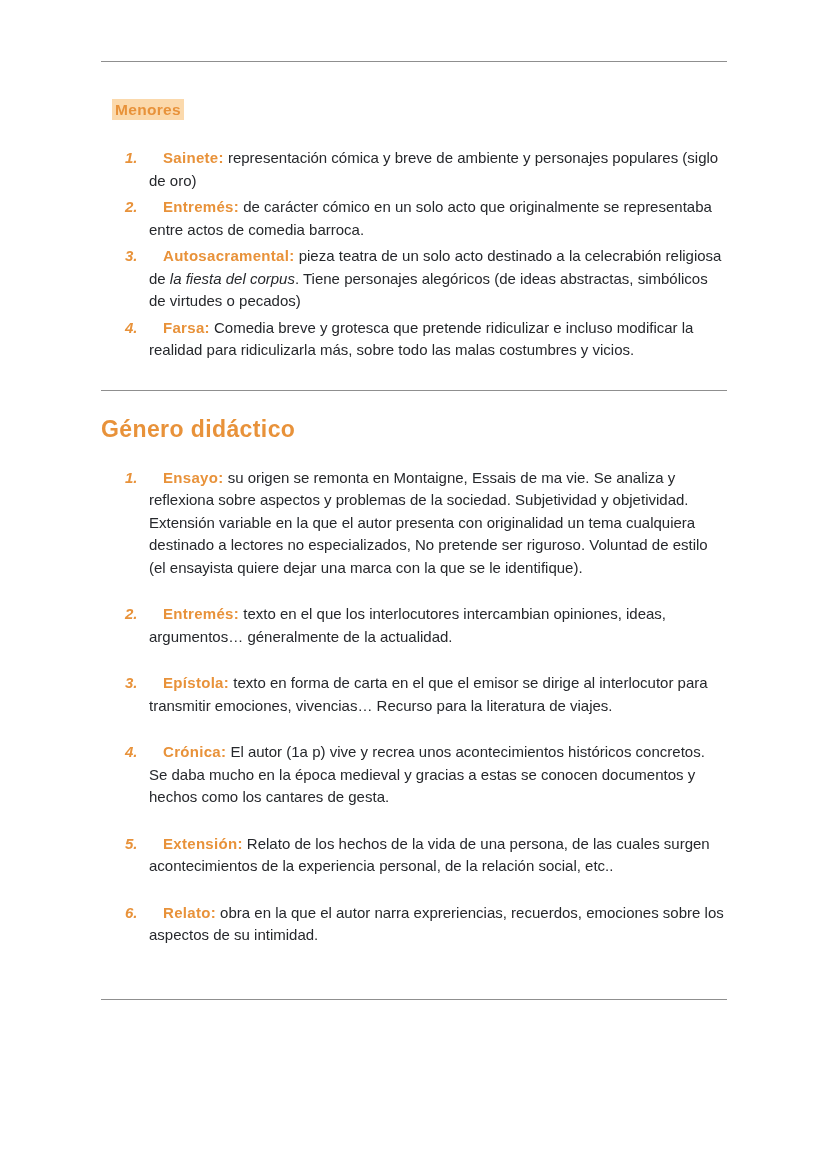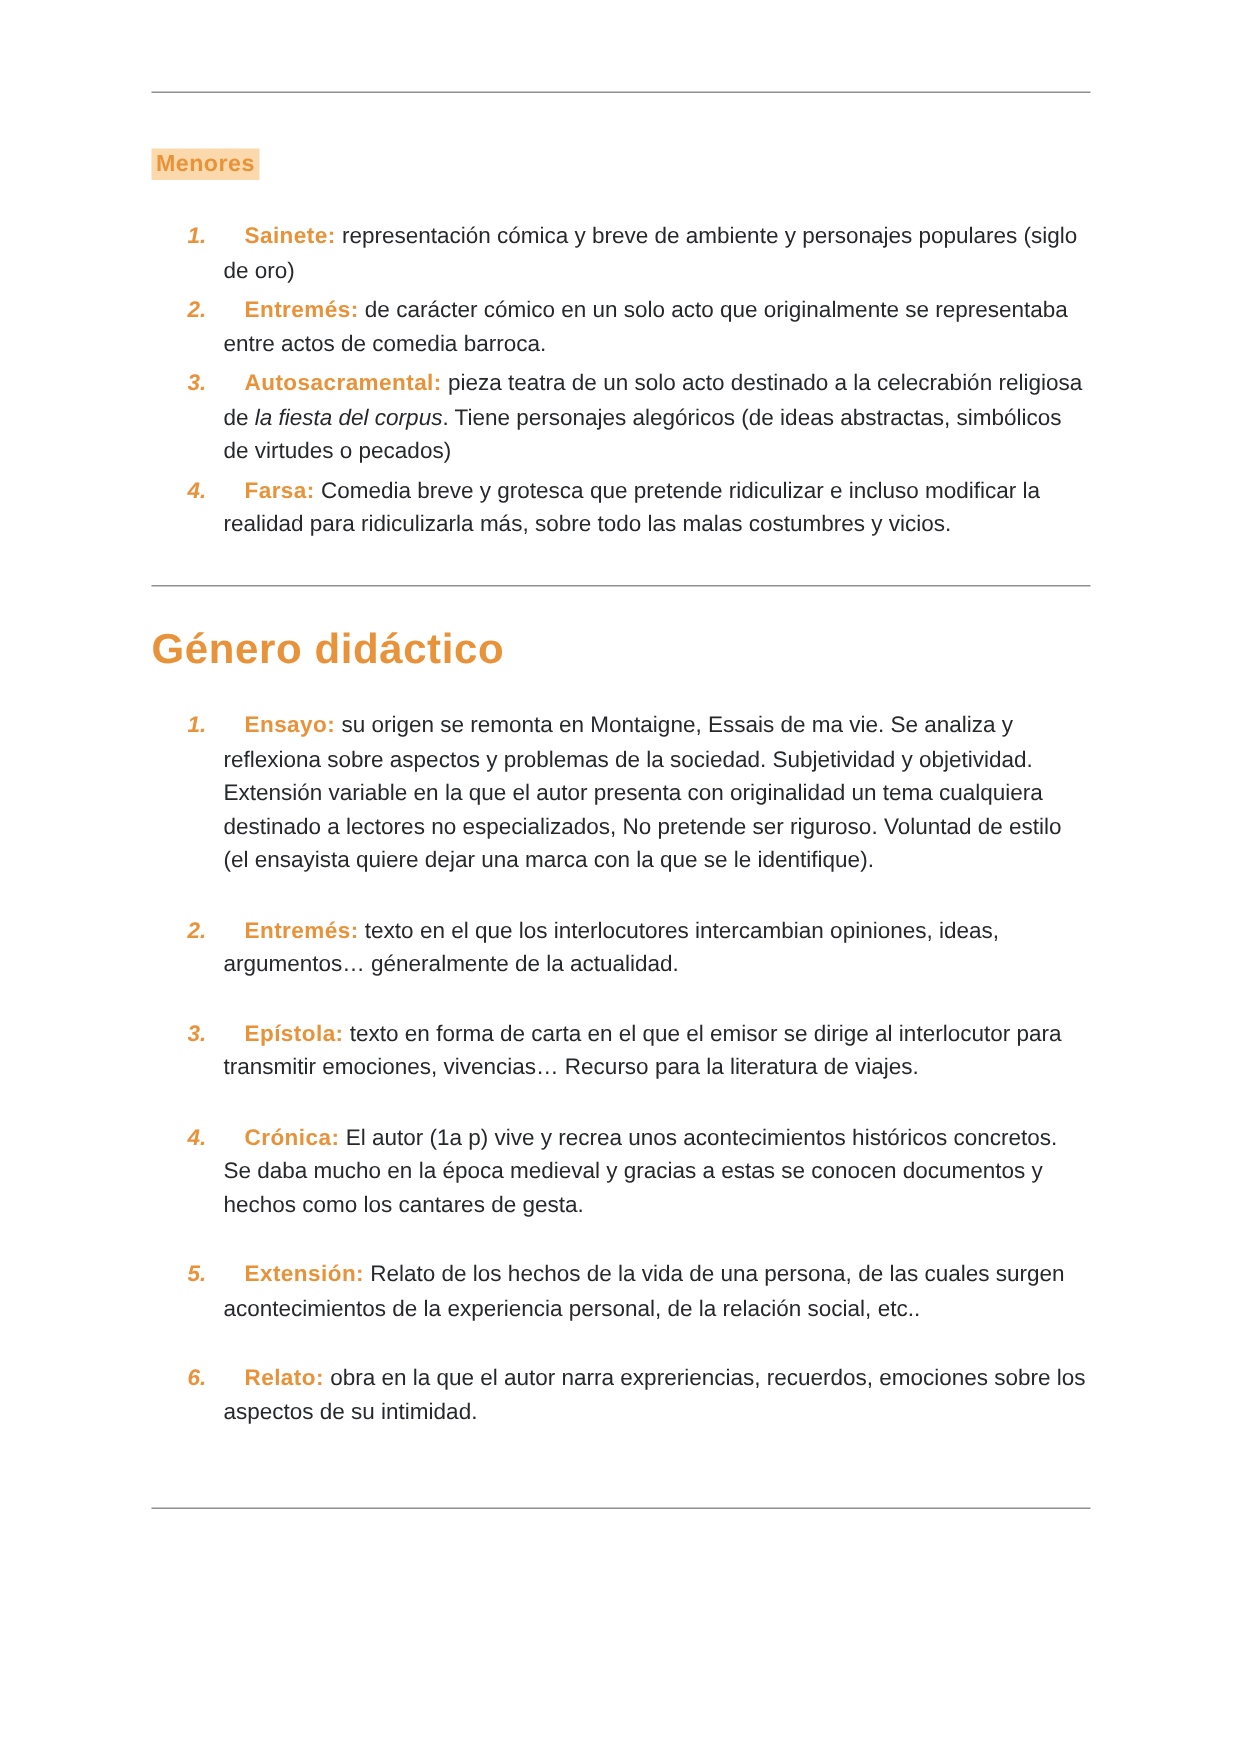--- a/index.html
+++ b/index.html
@@ -29,25 +29,26 @@
   .sub-heading {
     margin: 36px 0 0 0;
     font-size: 15.5px;
     font-weight: 700;
     letter-spacing: 0.3px;
   }
   .highlight {
     background: var(--highlight, #fbd9ac);
     color: var(--accent, #e8923a);
     padding: 2px 3px;
+    margin-left: 11px;
   }
 
   .main-heading {
     margin: 24px 0 9px 0;
-    font-size: 28px;
+    font-size: 23px;
     line-height: 1.3;
     font-weight: 700;
     letter-spacing: 0.4px;
     color: var(--accent, #e8923a);
   }
   .intro { margin: 0; }
 
   .term-list {
     list-style: none;
     margin: 26px 0 0 0;

